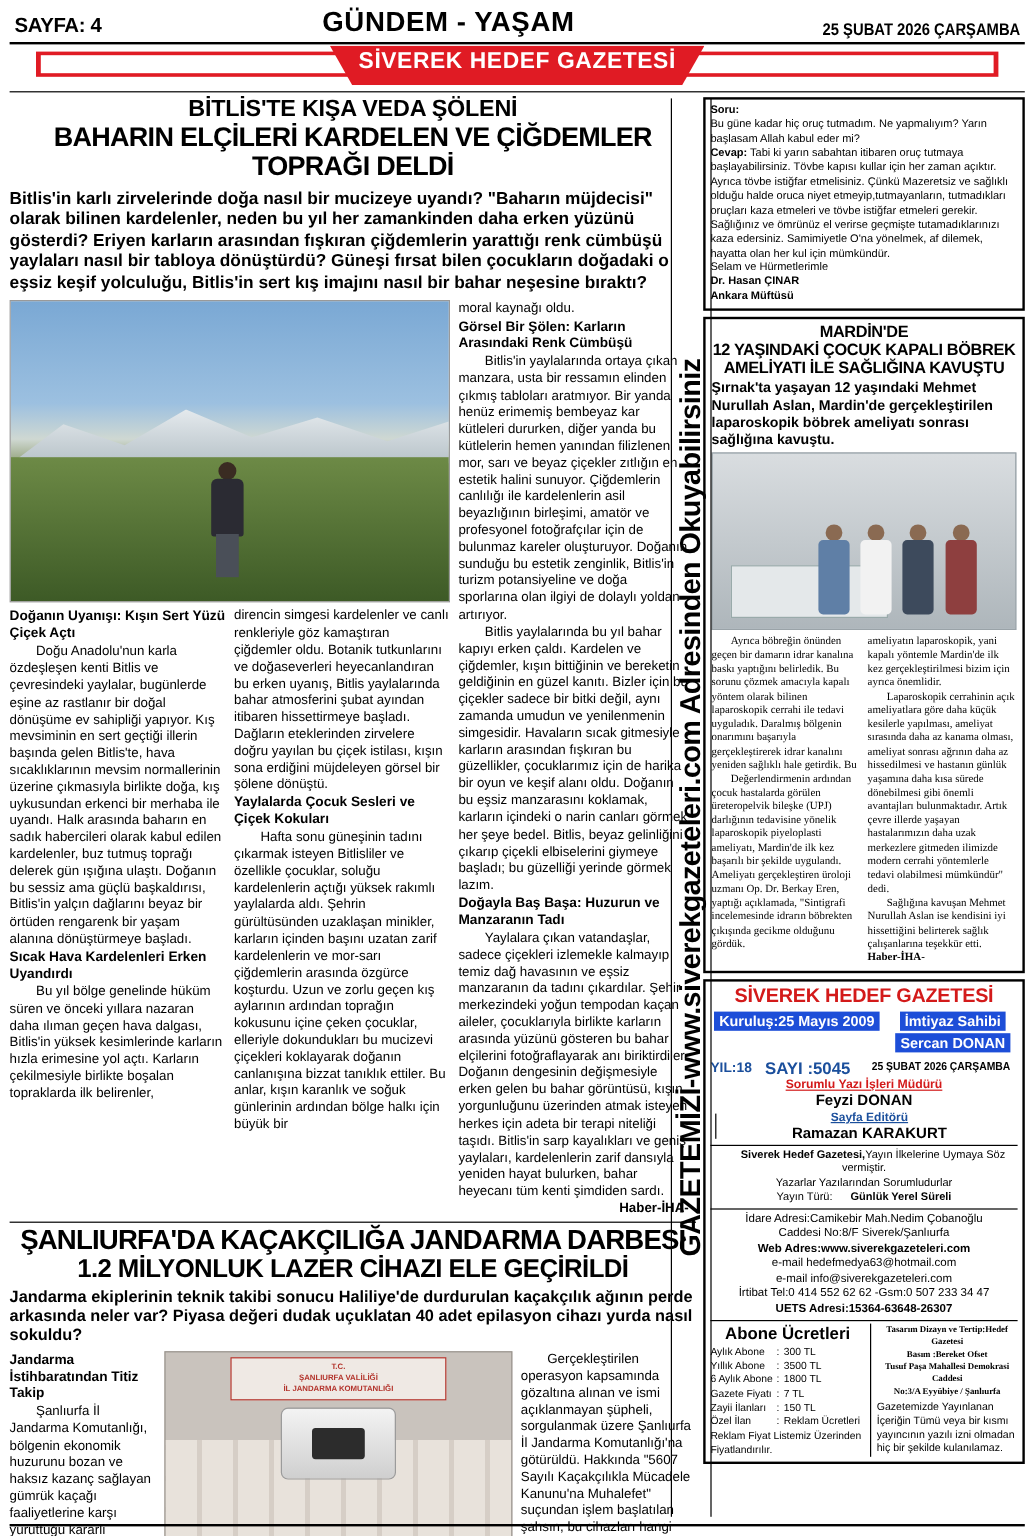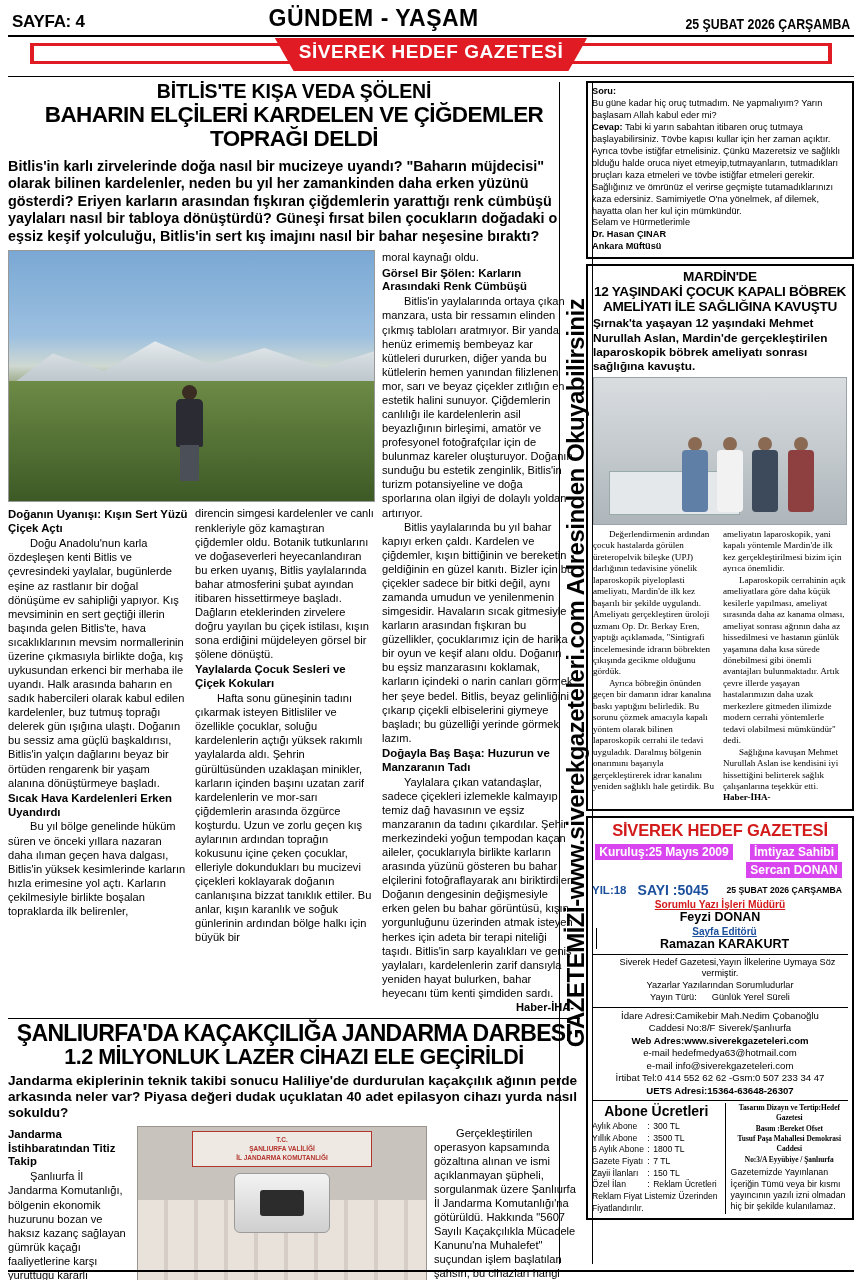--- a/index.html
+++ b/index.html
@@ -107,37 +107,37 @@
   .ph-photo3 .p4 .b { position:absolute; left:2px; top:13px; width:26px; height:62px; background:#8e3f3f; border-radius:4px; }
   .mbody { display:flex; gap:6px; margin-top:4px; }
   .mbody .mc { width:50%; }
   p.st { margin:0; font-size:9.1px; line-height:1.26; font-family:"Liberation Serif", serif; }
   p.st.ind { text-indent:16px; }
 
   
   .masthead { border:2px solid #000; margin-top:5px; padding:3px 4px 4px 4px; }
   .mh-title { text-align:center; color:#d31a1a; font-weight:bold; font-size:16.5px; letter-spacing:-0.2px; }
   .mh-r1 { display:flex; gap:4px; margin-top:2px; }
-  .mh-black { background:#d946ef; color:#fff; font-weight:bold; padding:1px 4px; font-size:12px; white-space:nowrap; }
+  .mh-black { background:#1d4ed8; color:#fff; font-weight:bold; padding:1px 4px; font-size:12px; white-space:nowrap; }
   .mh-r1 .left { flex:1; text-align:center; }
   .mh-r1 .right { width:108px; text-align:center; line-height:1.15; }
   .mh-r2 { display:flex; align-items:center; justify-content:space-between; margin-top:3px; }
   .mh-yil { color:#1b4f9c; font-weight:bold; font-size:11.5px; }
   .mh-sayi { color:#1b4f9c; font-weight:bold; font-size:14px; }
   .mh-date { font-weight:bold; font-size:9.6px; transform:scaleX(0.9); }
   .mh-c { text-align:center; margin-top:1px; }
   .mh-red { color:#d31a1a; font-weight:bold; font-size:10.2px; text-decoration:underline; }
   .mh-name { font-weight:bold; font-size:12.5px; }
   .mh-r3 { display:flex; margin-top:2px; }
   .mh-r3 > div { flex:1; text-align:center; }
   .mh-r3 .divider { flex:0 0 1px; background:#000; margin:2px 4px; }
   .mh-blue { color:#1b4f9c; font-weight:bold; font-size:10px; text-decoration:underline; }
   .mh-sep { border:none; border-top:1px solid #000; margin:3px 0 2px 0; }
   .mh-note { text-align:center; font-size:9.2px; line-height:1.28; }
-  .mh-note b { font-weight:normal;padding-left:15px; }
+  .mh-note b { font-weight:bold;padding-left:15px; }
   .mh-addr { text-align:center; font-size:9.6px; line-height:1.3; }
   .mh-addr b { font-weight:bold; }
   .mh-bottom { display:flex; margin-top:1px; }
   .mh-bottom .abone { width:52%; padding-right:4px; }
   .mh-bottom .vdiv { width:1px; background:#000; }
   .mh-bottom .tas { width:48%; padding-left:5px; }
   .abone h4 { margin:0 0 2px 0; text-align:center; font-size:14px; font-weight:bold; }
   .abone table { width:100%; border-collapse:collapse; font-size:8.6px; }
   .abone td { padding:0; line-height:1.36; vertical-align:top; }
   .abone td.c { width:6px; }
@@ -295,22 +295,22 @@
               <div class="b"></div>
             </div>
           <div class="p4">
               <div class="h"></div>
               <div class="b"></div>
             </div>
         </div>
 
         <div class="mbody">
           <div class="mc">
+            <p class="st ind">Ayrıca böbreğin önünden geçen bir damarın idrar kanalına baskı yaptığını belirledik. Bu sorunu çözmek amacıyla kapalı yöntem olarak bilinen laparoskopik cerrahi ile tedavi uyguladık. Daralmış bölgenin onarımını başarıyla gerçekleştirerek idrar kanalını yeniden sağlıklı hale getirdik. Bu</p>
             <p class="st ind">Değerlendirmenin ardından çocuk hastalarda görülen üreteropelvik bileşke (UPJ) darlığının tedavisine yönelik laparoskopik piyeloplasti ameliyatı, Mardin'de ilk kez başarılı bir şekilde uygulandı. Ameliyatı gerçekleştiren üroloji uzmanı Op. Dr. Berkay Eren, yaptığı açıklamada, "Sintigrafi incelemesinde idrarın böbrekten çıkışında gecikme olduğunu gördük.</p>
-            <p class="st ind">Ayrıca böbreğin önünden geçen bir damarın idrar kanalına baskı yaptığını belirledik. Bu sorunu çözmek amacıyla kapalı yöntem olarak bilinen laparoskopik cerrahi ile tedavi uyguladık. Daralmış bölgenin onarımını başarıyla gerçekleştirerek idrar kanalını yeniden sağlıklı hale getirdik. Bu</p>
           </div>
           <div class="mc">
             <p class="st">ameliyatın laparoskopik, yani kapalı yöntemle Mardin'de ilk kez gerçekleştirilmesi bizim için ayrıca önemlidir.</p>
             <p class="st ind">Laparoskopik cerrahinin açık ameliyatlara göre daha küçük kesilerle yapılması, ameliyat sırasında daha az kanama olması, ameliyat sonrası ağrının daha az hissedilmesi ve hastanın günlük yaşamına daha kısa sürede dönebilmesi gibi önemli avantajları bulunmaktadır. Artık çevre illerde yaşayan hastalarımızın daha uzak merkezlere gitmeden ilimizde modern cerrahi yöntemlerle tedavi olabilmesi mümkündür" dedi.</p>
             <p class="st ind"><span>Sağlığına kavuşan Mehmet Nurullah Aslan ise kendisini iyi hissettiğini belirterek sağlık çalışanlarına teşekkür etti.</span> <b class="src">Haber-İHA-</b></p>
           </div>
         </div>
       </div>
 
       <div class="masthead">

